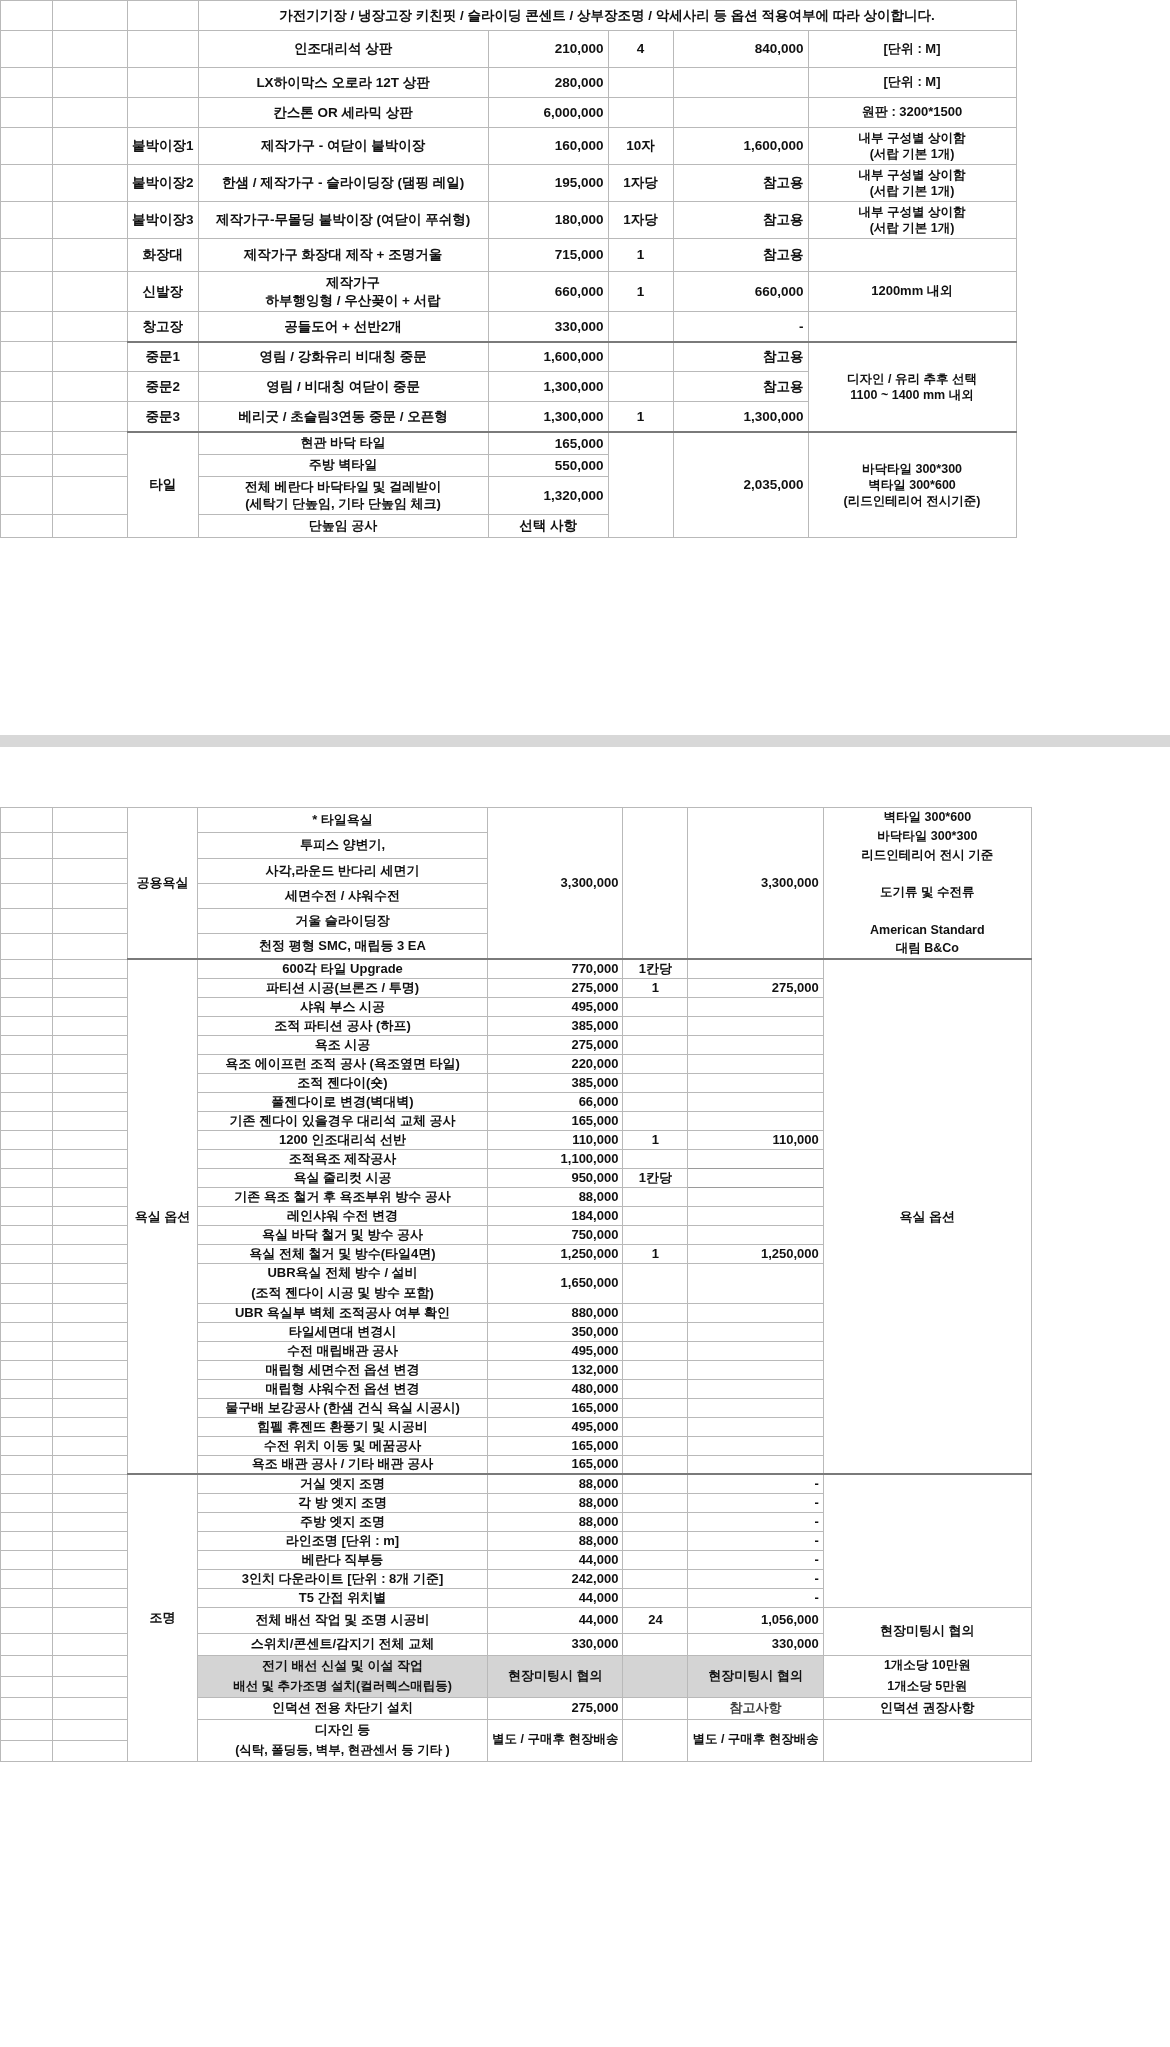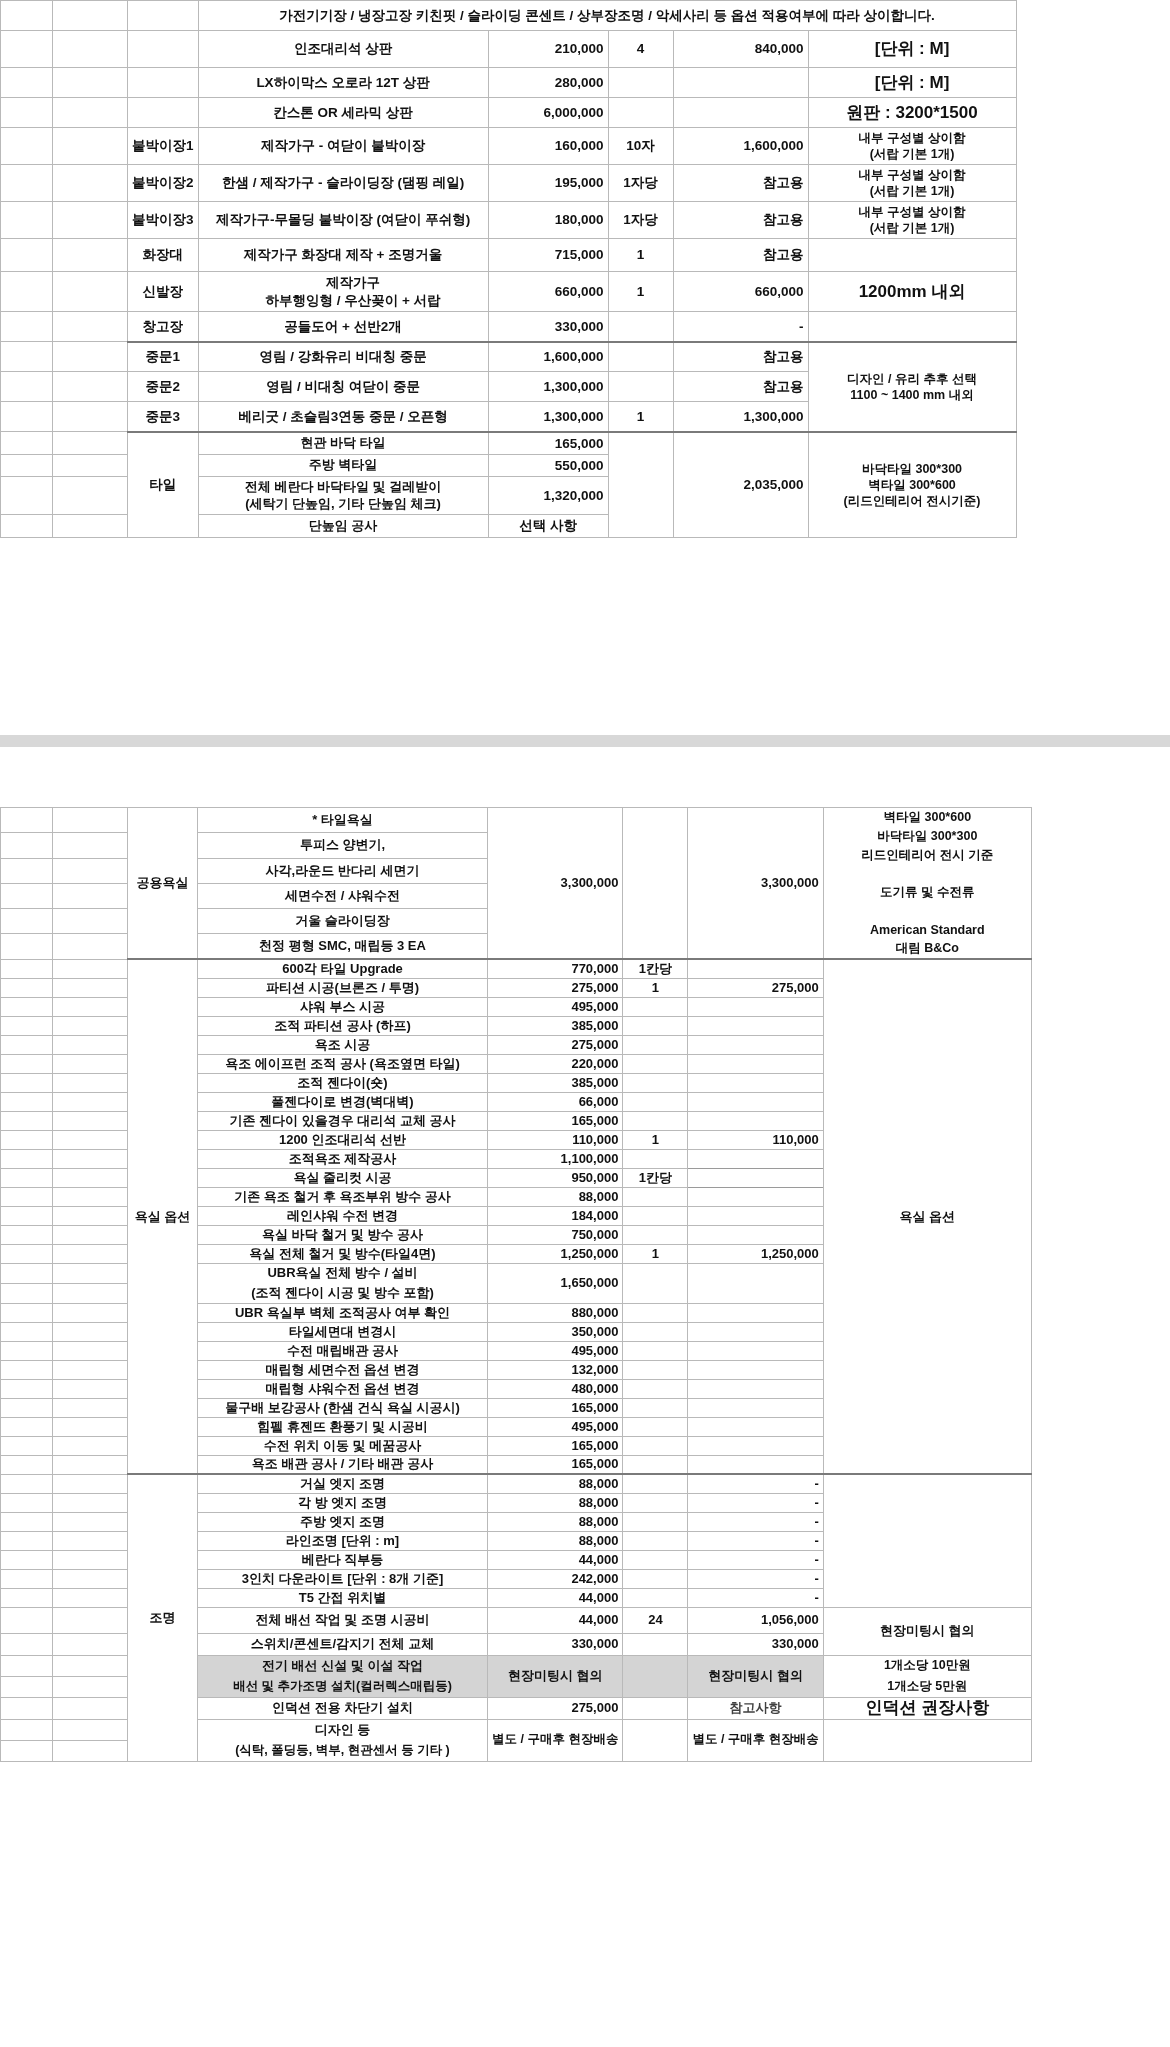--- a/index.html
+++ b/index.html
@@ -52,21 +52,21 @@
   col.c-unit{width:120px;}
   col.c-qty{width:65px;}
   col.c-amt{width:135px;}
   col.c-note{width:208px;}
 
   td.gutter{background:#c8c8c8;border:none;}
   td.blankcol{background:#fff;border:none;}
 
   .ctr{text-align:center;}
   .rgt{text-align:right;padding-right:9px;}
-  .note{font-size:17px;text-align:center;}
+  .note{font-size:13px;text-align:center;}
   .red{color:#404040;}
   .shaded{background:#d4d4d4 !important;}
   .thickTop{border-top:2px solid #7a7a7a !important;}
   .tightline{line-height:1.18;}
 
   
   table.est.dense td{font-size:13px;padding:0px 4px;line-height:1.22;}
   table.est.dense td.note{font-size:13px;}
   .clipwrap{overflow:hidden;}
 </style>
@@ -642,21 +642,21 @@
             <td class="note" style="border-top:none;font-size:12.5px;">1개소당 5만원</td>
           </tr>
 
           <tr style="height:22px;">
             <td class="gutter"></td>
               <td class="blankcol"></td>
             <td class="ctr">인덕션 전용 차단기 설치</td>
             <td class="rgt">275,000</td>
             <td class="ctr"></td>
             <td class="ctr red">참고사항</td>
-            <td class="note" style="font-size:17px;">인덕션 권장사항</td>
+            <td class="note" style="font-size:13px;">인덕션 권장사항</td>
           </tr>
 
           <tr style="height:21px;">
             <td class="gutter"></td>
               <td class="blankcol"></td>
             <td class="ctr" style="border-bottom:none;">디자인 등</td>
             <td class="ctr" rowspan="2" style="font-size:12.5px;">별도 / 구매후 현장배송</td>
             <td class="ctr" rowspan="2"></td>
             <td class="ctr" rowspan="2" style="font-size:12.5px;">별도 / 구매후 현장배송</td>
             <td class="note" rowspan="2"></td>

